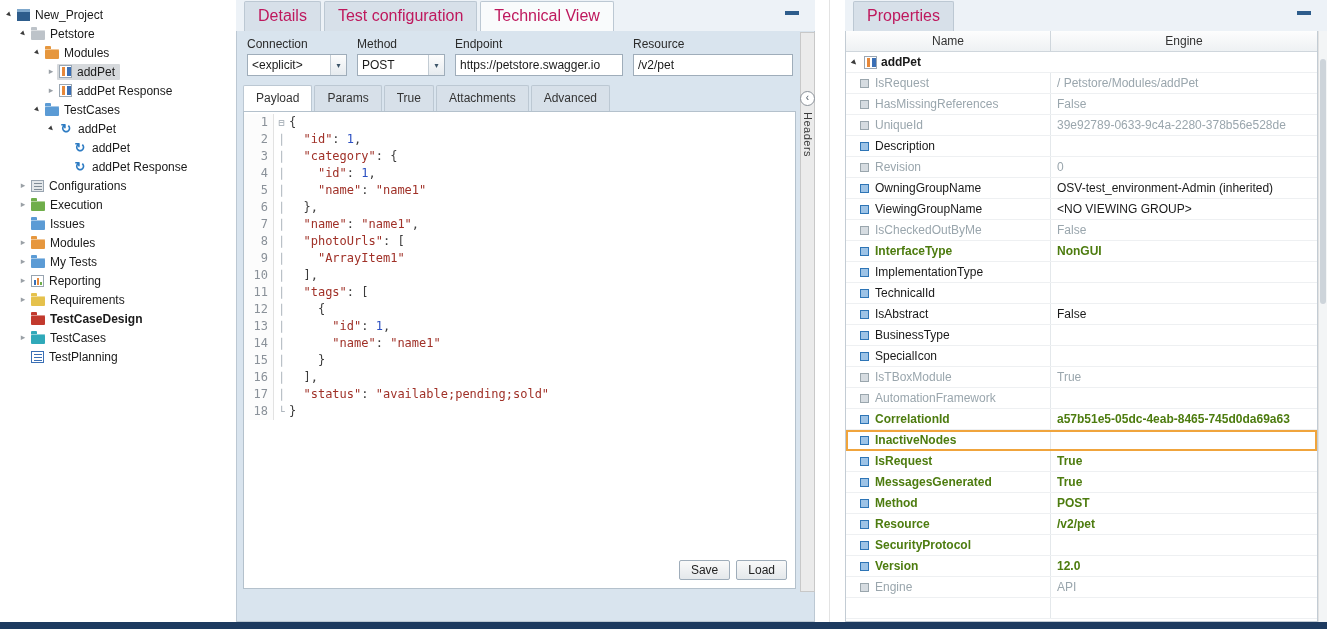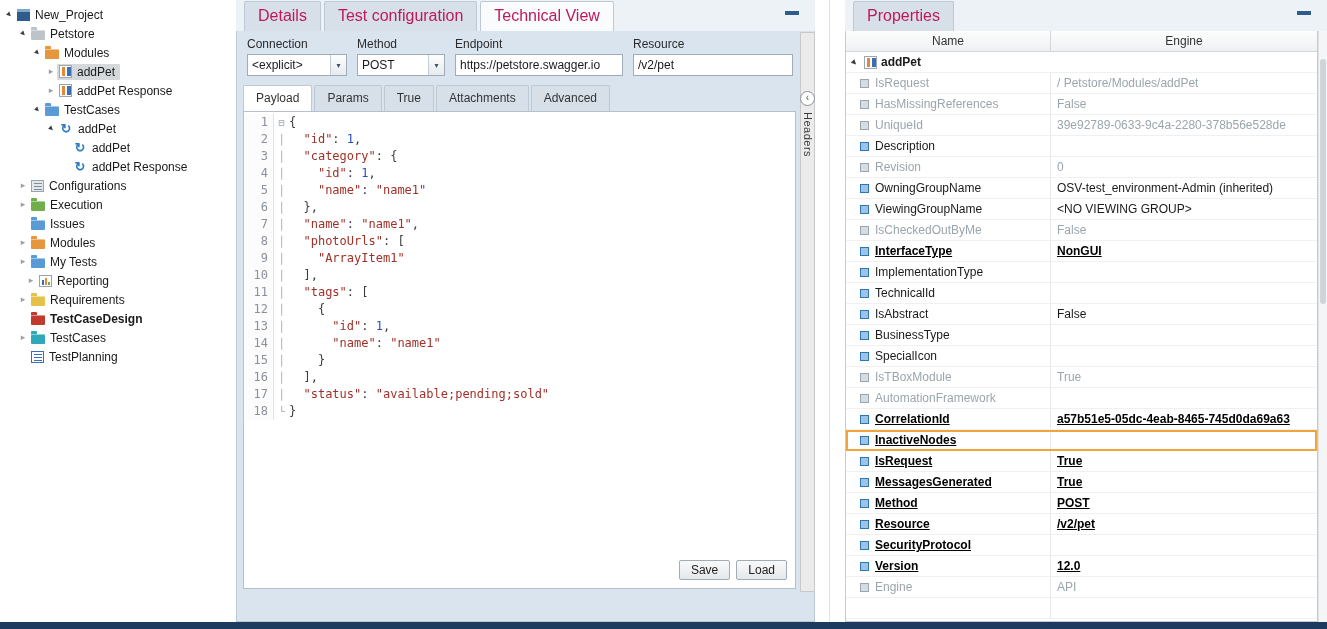--- a/index.html
+++ b/index.html
@@ -93,21 +93,21 @@
   .props-panel{flex:1;display:flex;flex-direction:column;position:relative;min-width:0;}
   .props-grid{flex:1;margin-right:9px;background:#fff;border:1px solid #c3ccd4;border-top:none;box-sizing:border-box;overflow:hidden;}
   .props-header{display:flex;height:20px;line-height:20px;background:linear-gradient(#fdfdfd,#eef1f3);border-bottom:1px solid #cfd6dc;color:#333;}
   .col-name{width:205px;flex:none;text-align:center;border-right:1px solid #cfd6dc;box-sizing:border-box;}
   .col-value{flex:1;text-align:center;}
   .props-root{display:flex;align-items:center;height:20px;border-bottom:1px solid #eef0f2;padding-left:2px;gap:4px;font-weight:bold;}
   .prow{display:flex;height:20px;border-bottom:1px solid #eef0f2;align-items:stretch;}
   .pname{width:205px;flex:none;display:flex;align-items:center;padding-left:14px;box-sizing:border-box;border-right:1px solid #e4e8eb;overflow:hidden;white-space:nowrap;}
   .pval{flex:1;display:flex;align-items:center;padding-left:6px;overflow:hidden;white-space:nowrap;min-width:0;}
   .prow.gray .pname,.prow.gray .pval{color:#9aa6ad;}
-  .prow.bold .pname,.prow.bold .pval{font-weight:bold;color:#000000;text-decoration:underline;}
+  .prow.bold .pname,.prow.bold .pval{font-weight:bold;color:#4d7c0f;}
   .prow.normal .pname,.prow.normal .pval{color:#1a1a1a;}
   .sq{width:9px;height:9px;flex:none;display:inline-block;margin-right:6px;box-sizing:border-box;}
   .sq-blue{background:#9dc3e6;border:1px solid #2e75b6;}
   .sq-gray{background:#d6dce1;border:1px solid #9aa6ad;}
   .prow.hl{outline:2px solid #f0a43c;outline-offset:-2px;}
   .prow.hl .pval{background:#fff;border:1px solid #c6cdd3;margin:1px 2px 1px 0;font-weight:normal;}
   .scrollbar{position:absolute;right:0;top:31px;bottom:0;width:9px;background:#f3f5f6;border-left:1px solid #e2e2e2;box-sizing:border-box;cursor:pointer;}
   .scrollbar .thumb{margin:28px 1px 0;height:245px;background:#cdd4da;border-radius:4px;}
 
   .bottom-bar{height:7px;background:#1d3a5f;}
@@ -210,21 +210,21 @@
             <span class="tree-label">Modules</span>
           </span>
         </div>
         <div class="tree-row" style="padding-left: 17px;">
           <span class="expander collapsed"></span>
           <span class="row-content">
             <span class="tree-icon icon-folder-blue"></span>
             <span class="tree-label">My Tests</span>
           </span>
         </div>
-        <div class="tree-row" style="padding-left: 25px; text-align: right;">
+        <div class="tree-row" style="padding-left: 17px; text-align: right;">
           <span class="expander collapsed"></span>
           <span class="row-content">
             <span class="tree-icon icon-report"></span>
             <span class="tree-label">Reporting</span>
           </span>
         </div>
         <div class="tree-row" style="padding-left: 17px;">
           <span class="expander collapsed"></span>
           <span class="row-content">
             <span class="tree-icon icon-folder-yellow"></span>

